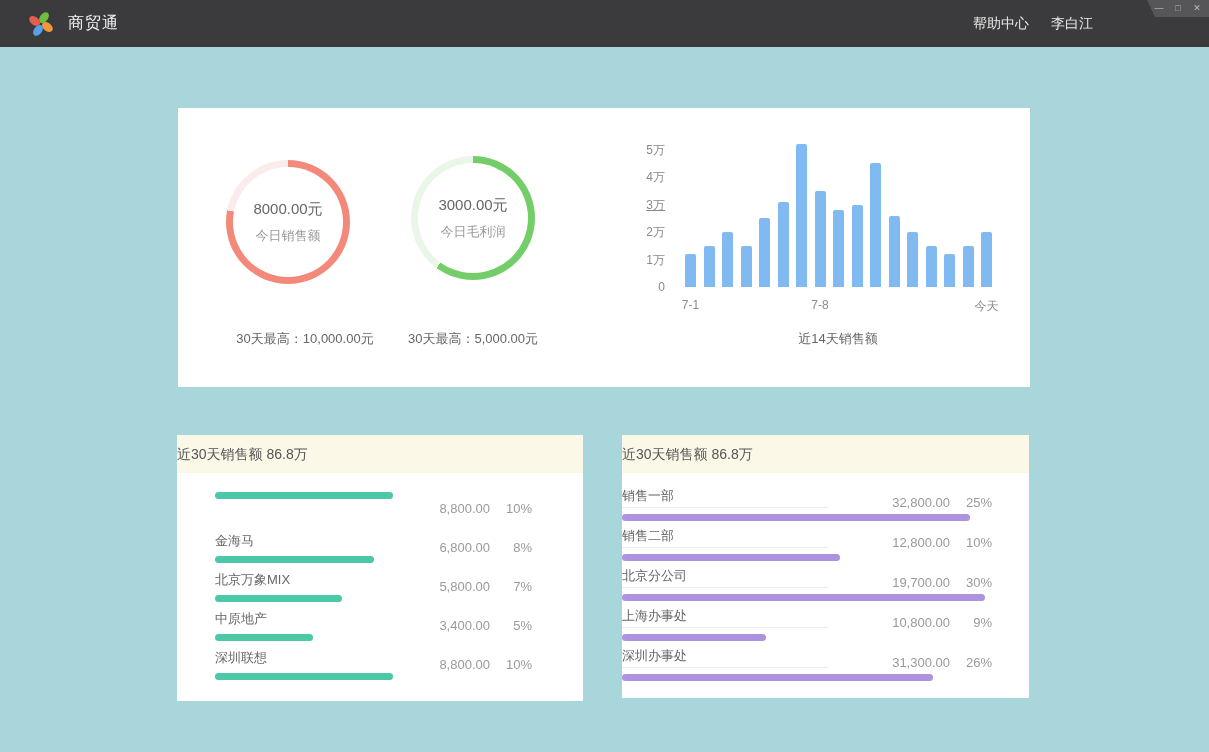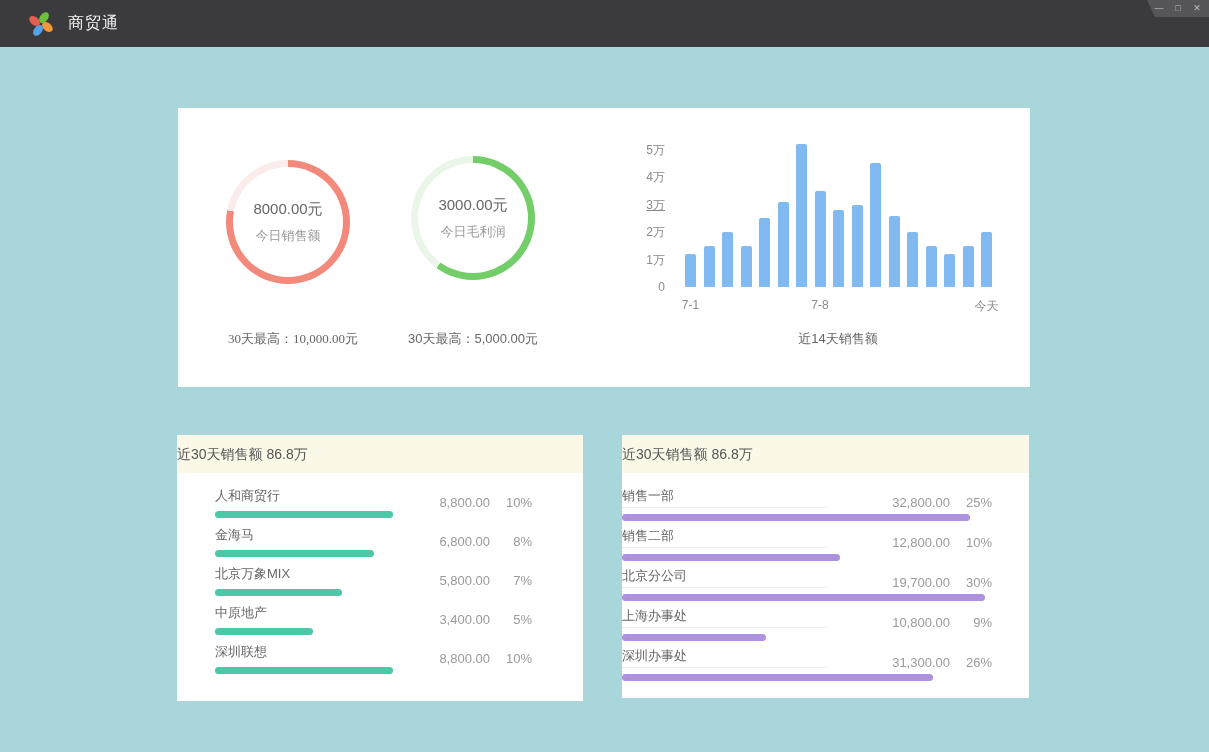--- a/index.html
+++ b/index.html
@@ -24,21 +24,21 @@
 
   
   .donut-block { position:absolute; width:124px; height:124px; border-radius:50%; }
   .donut-1 { left:48px; top:52px; }
   .donut-2 { left:233px; top:48px; }
   .donut-hole { position:absolute; left:7px; top:7px; right:7px; bottom:7px; border-radius:50%;
                 background:#fff; display:flex; flex-direction:column; align-items:center; justify-content:center; }
   .donut-value { font-size:15px; color:#666; margin-bottom:8px; }
   .donut-label { font-size:13px; color:#999; }
   .donut-footnote { position:absolute; top:222px; width:170px; text-align:center; font-size:13px; color:#666; }
-  .footnote-1 { left:30px;font-family:Liberation Serif, serif; }
+  .footnote-1 { left:42px; }
   .footnote-2 { left:210px; }
 
   
   .chart { position:absolute; left:455px; top:30px; width:375px; height:215px; }
   .bars { position:absolute; left:52px; top:6px; width:307px; height:143px;
           display:flex; justify-content:space-between; align-items:flex-end; }
   .bar { width:11px; border-radius:2px 2px 0 0; }
   .y-tick { position:absolute; left:0; width:32px; text-align:right; font-size:12px; color:#8a8a8a; height:14px; line-height:14px; }
   .x-tick { position:absolute; width:70px; top:160px; text-align:center; font-size:12px; color:#8a8a8a; transform:translateX(-50%); }
   .chart-title { position:absolute; top:192px; left:205px; transform:translateX(-50%); font-size:13px; color:#666; white-space:nowrap; }
@@ -66,20 +66,24 @@
   <svg class="logo" viewBox="-16 -16 32 32" id="logo-svg">
     <g id="logo-petals">
         <ellipse cx="0" cy="-8" rx="4.6" ry="7" fill="#6fbf3e" transform="rotate(18) translate(1,0) rotate(20 0 -8)"></ellipse>
         <ellipse cx="0" cy="-8" rx="4.6" ry="7" fill="#f0983a" transform="rotate(108) translate(1,0) rotate(20 0 -8)"></ellipse>
         <ellipse cx="0" cy="-8" rx="4.6" ry="7" fill="#55a2e8" transform="rotate(198) translate(1,0) rotate(20 0 -8)"></ellipse>
         <ellipse cx="0" cy="-8" rx="4.6" ry="7" fill="#e55c50" transform="rotate(288) translate(1,0) rotate(20 0 -8)"></ellipse>
       </g>
   </svg>
   <div class="app-title">商贸通</div>
 
+  <div class="titlebar-right">
+    <span class="titlebar-link">帮助中心</span>
+    <span class="titlebar-link">李白江</span>
+  </div>
 
   <div class="win-controls">
     <span class="win-btn">—</span>
     <span class="win-btn">□</span>
     <span class="win-btn">✕</span>
   </div>
 </div>
 
 <div class="main">
 
@@ -135,21 +139,20 @@
           <div class="x-tick" style="left: 353.5px;">今天</div>
         </div>
       <div class="chart-title">近14天销售额</div>
     </div>
   </div>
 
   <div class="card panel-left">
     <div class="panel-header">近30天销售额 86.8万</div>
     <div class="panel-body" id="customer-items">
         <div class="row">
-          <div><span class="row-name">人和商贸行</span></div>
           <div class="row-bar" style="width: 56%; background: rgb(75, 200, 165);"></div>
           <div class="row-value">
             <span class="row-amount">8,800.00</span>
             <span class="row-pct">10%</span>
           </div>
         </div>
         <div class="row">
           <div><span class="row-name">金海马</span></div>
           <div class="row-bar" style="width: 50%; background: rgb(75, 200, 165);"></div>
           <div class="row-value">

